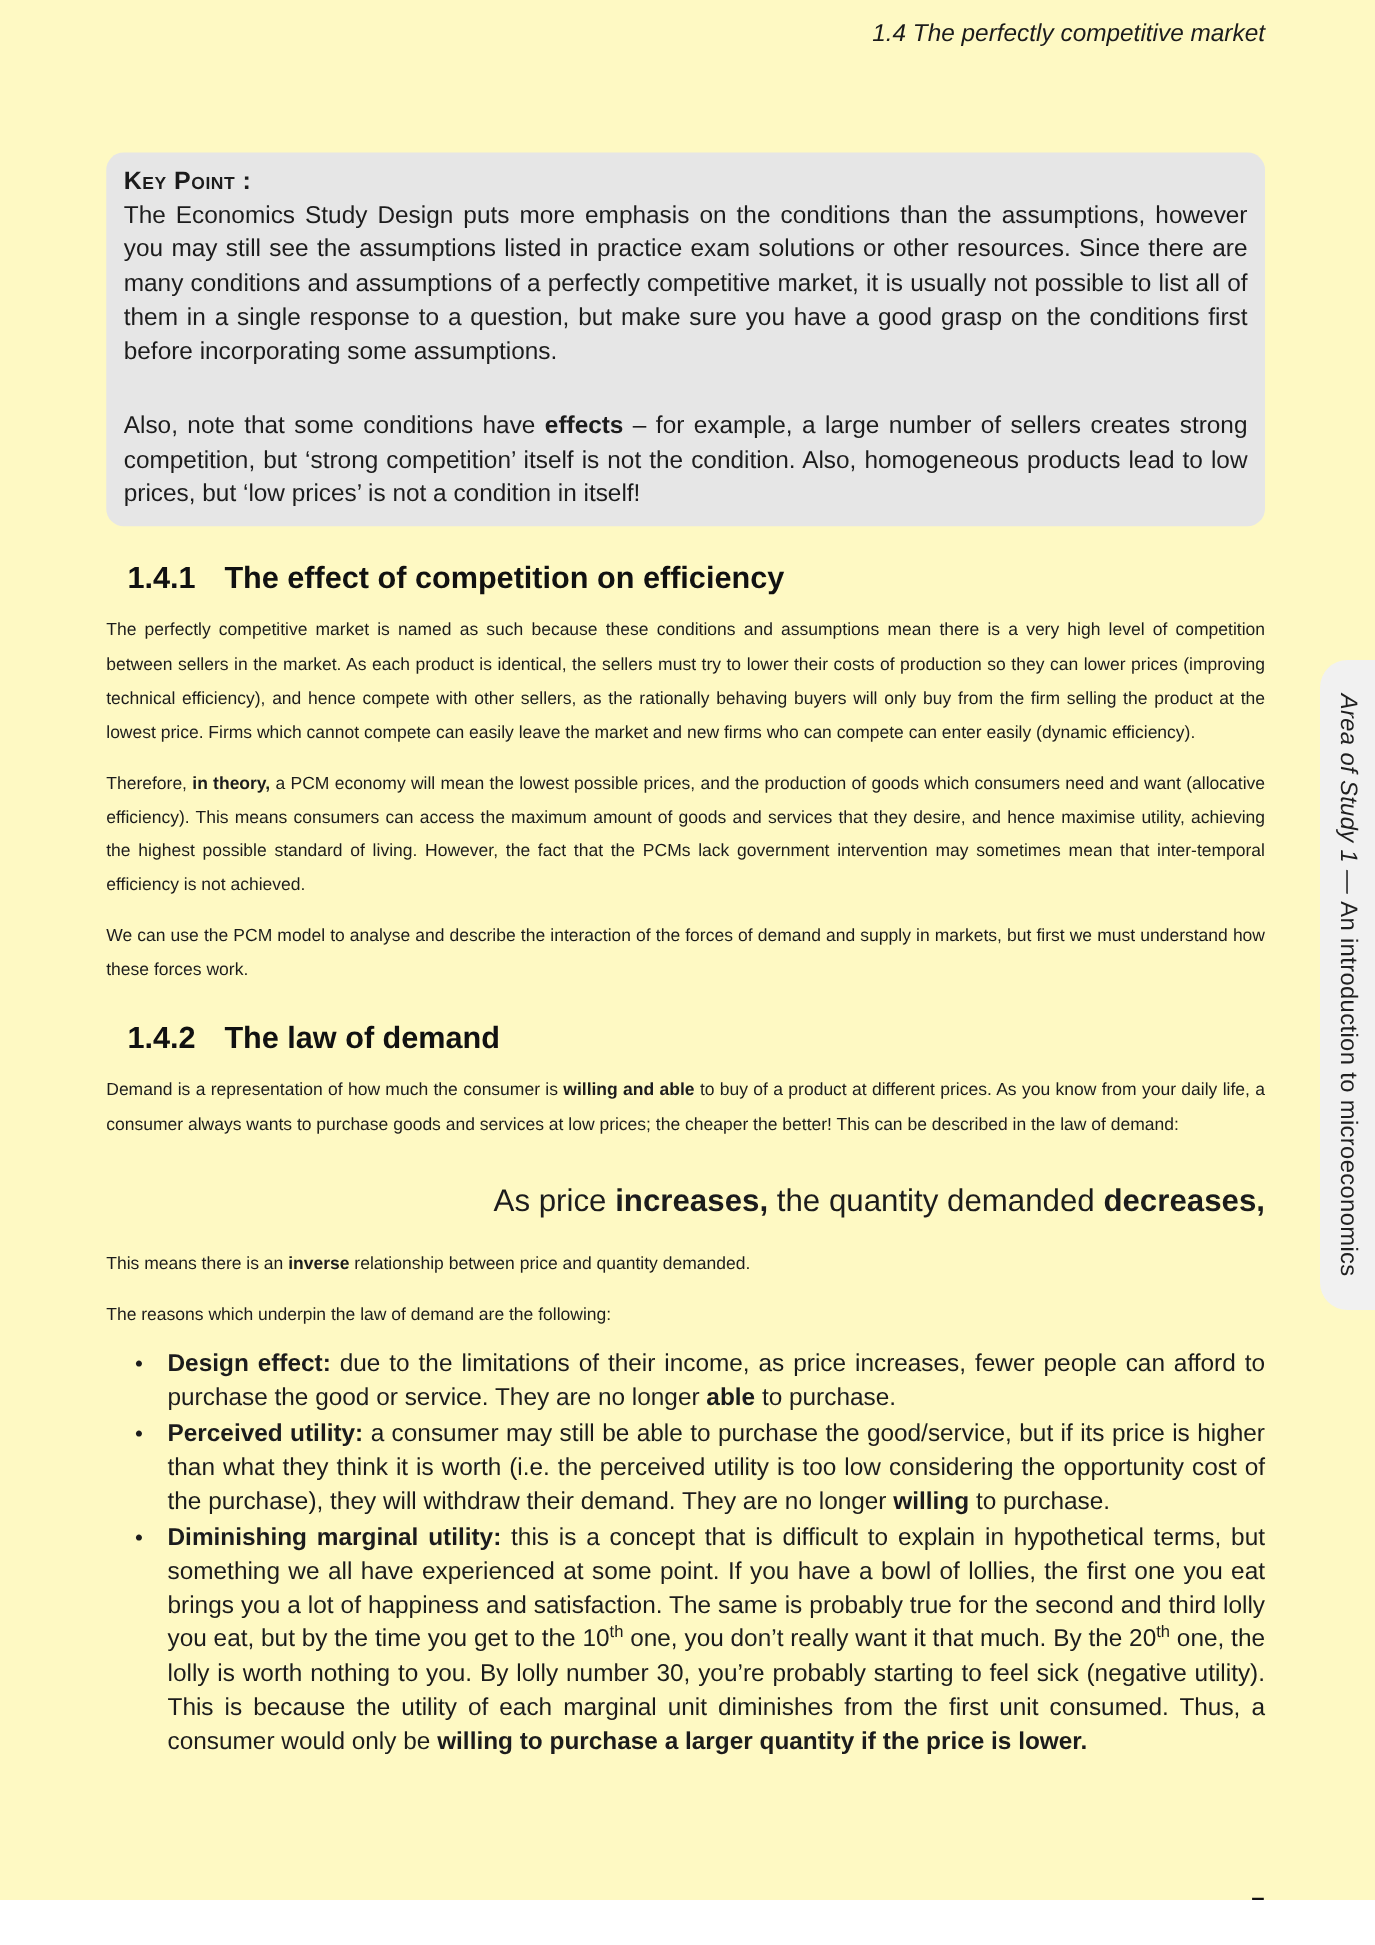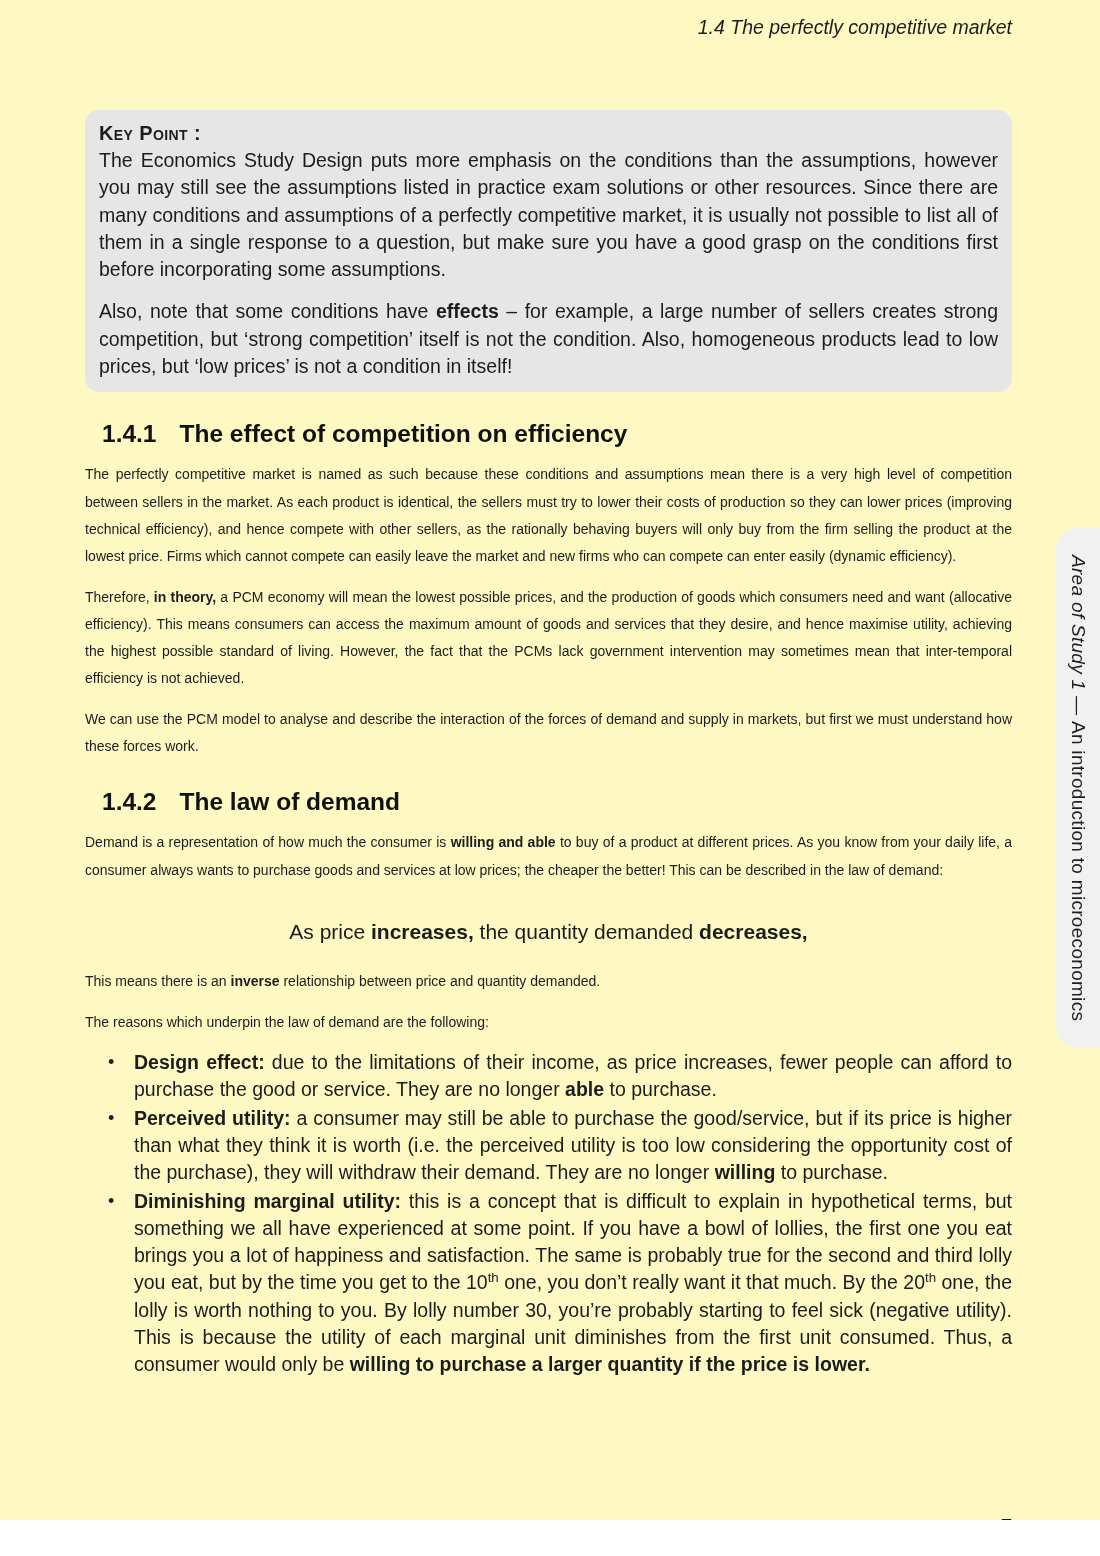--- a/index.html
+++ b/index.html
@@ -17,58 +17,58 @@
     top: 16px;
     right: 88px;
     font-style: italic;
     font-size: 19.5px;
     color: #1c1c1c;
     white-space: nowrap;
   }
   .content {
     position: absolute;
     left: 85px;
-    top: 4px;
+    top: 16px;
     width: 927px;
   }
   .kp-box {
     background: #e6e6e6;
     border-radius: 14px;
     padding: 10px 14px 12px 14px;
     margin-top: 106px;
     font-size: 19.5px;
     line-height: 27.3px;
     text-align: justify;
   }
   .kp-label {
     font-weight: bold;
     font-variant: small-caps;
     letter-spacing: 0.4px;
     font-size: 20px;
     line-height: 27px;
   }
   .kp-box p { margin: 0; }
-  .kp-box p + p { margin-top: 15px; }
+  .kp-box p + p { margin-top: 32px; }
   h2.section {
     font-size: 24.5px;
     font-weight: bold;
     color: #111111;
     margin: 28px 0 13px 17px;
     line-height: 28px;
   }
   h2.section .h-num { margin-right: 23px; }
   p.body {
     font-size: 14px;
     line-height: 27.3px;
     text-align: justify;
     margin: 0 0 13px 0;
   }
   .quote {
-    text-align: center;
-    font-size: 21px;
+    text-align: right;
+    font-size: 25px;
     line-height: 28.5px;
     margin: 34px 0 22px 0;
   }
   ul.bullets {
     list-style: none;
     margin: 8px 0 0 0;
     padding: 0 0 0 23px;
   }
   ul.bullets li {
     position: relative;

